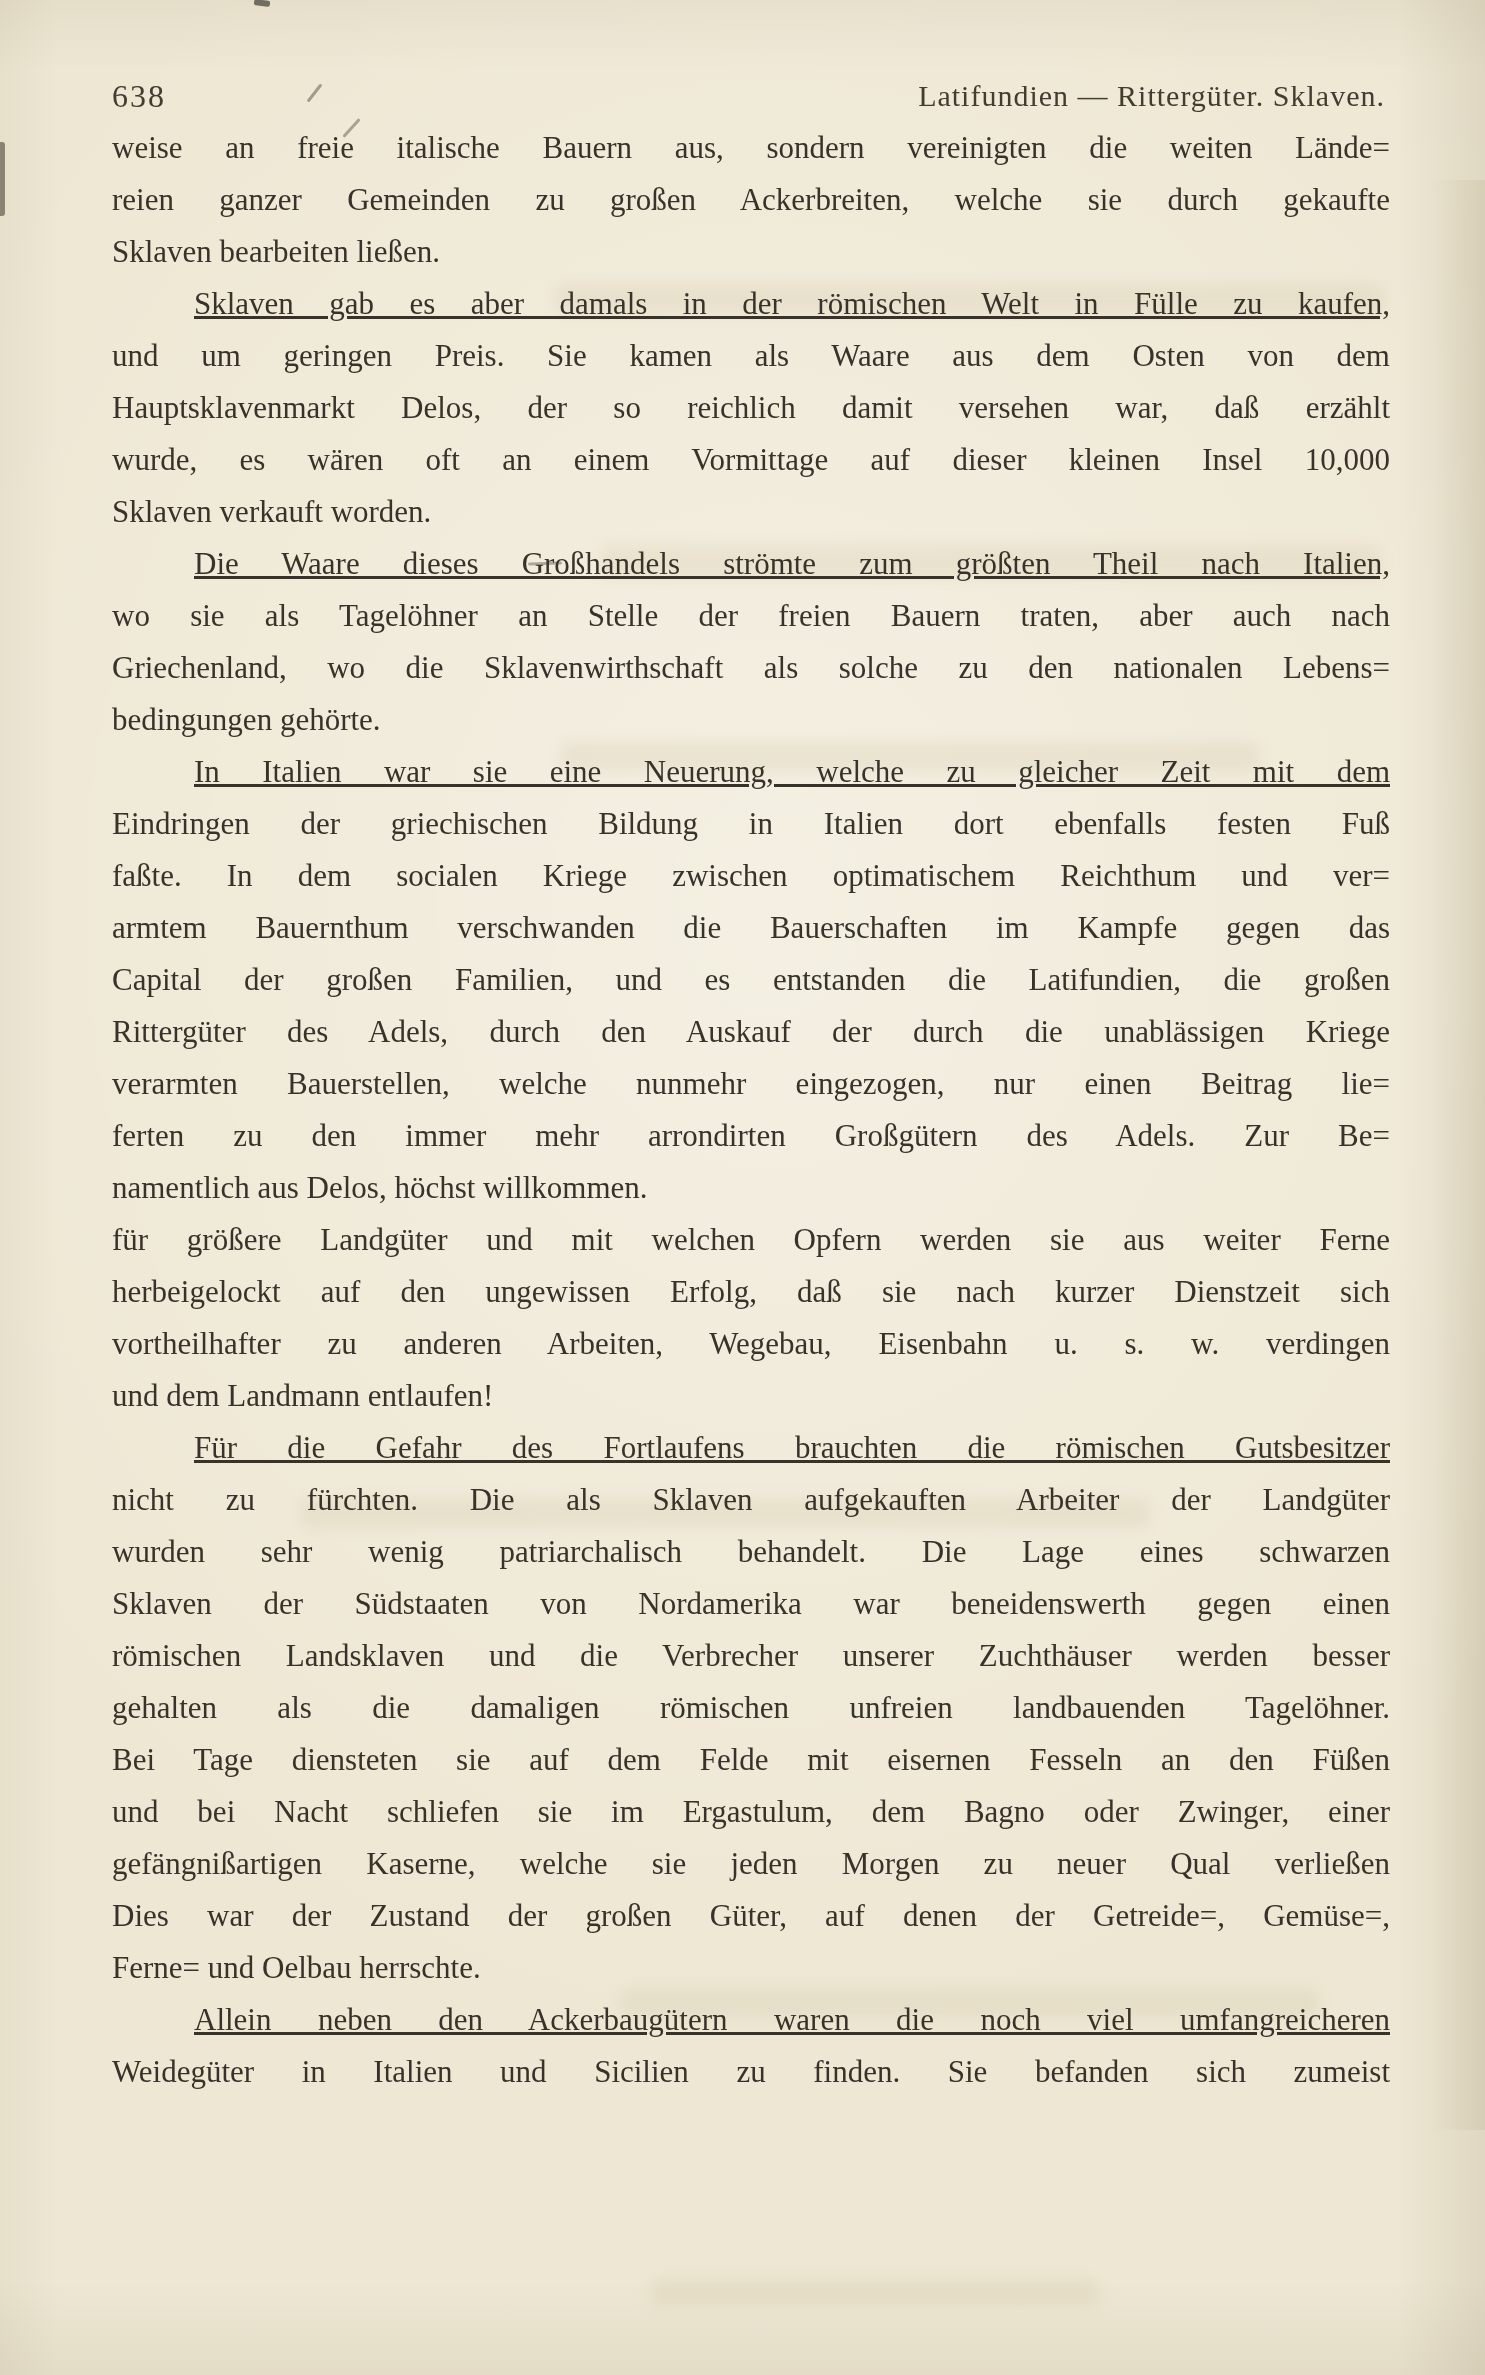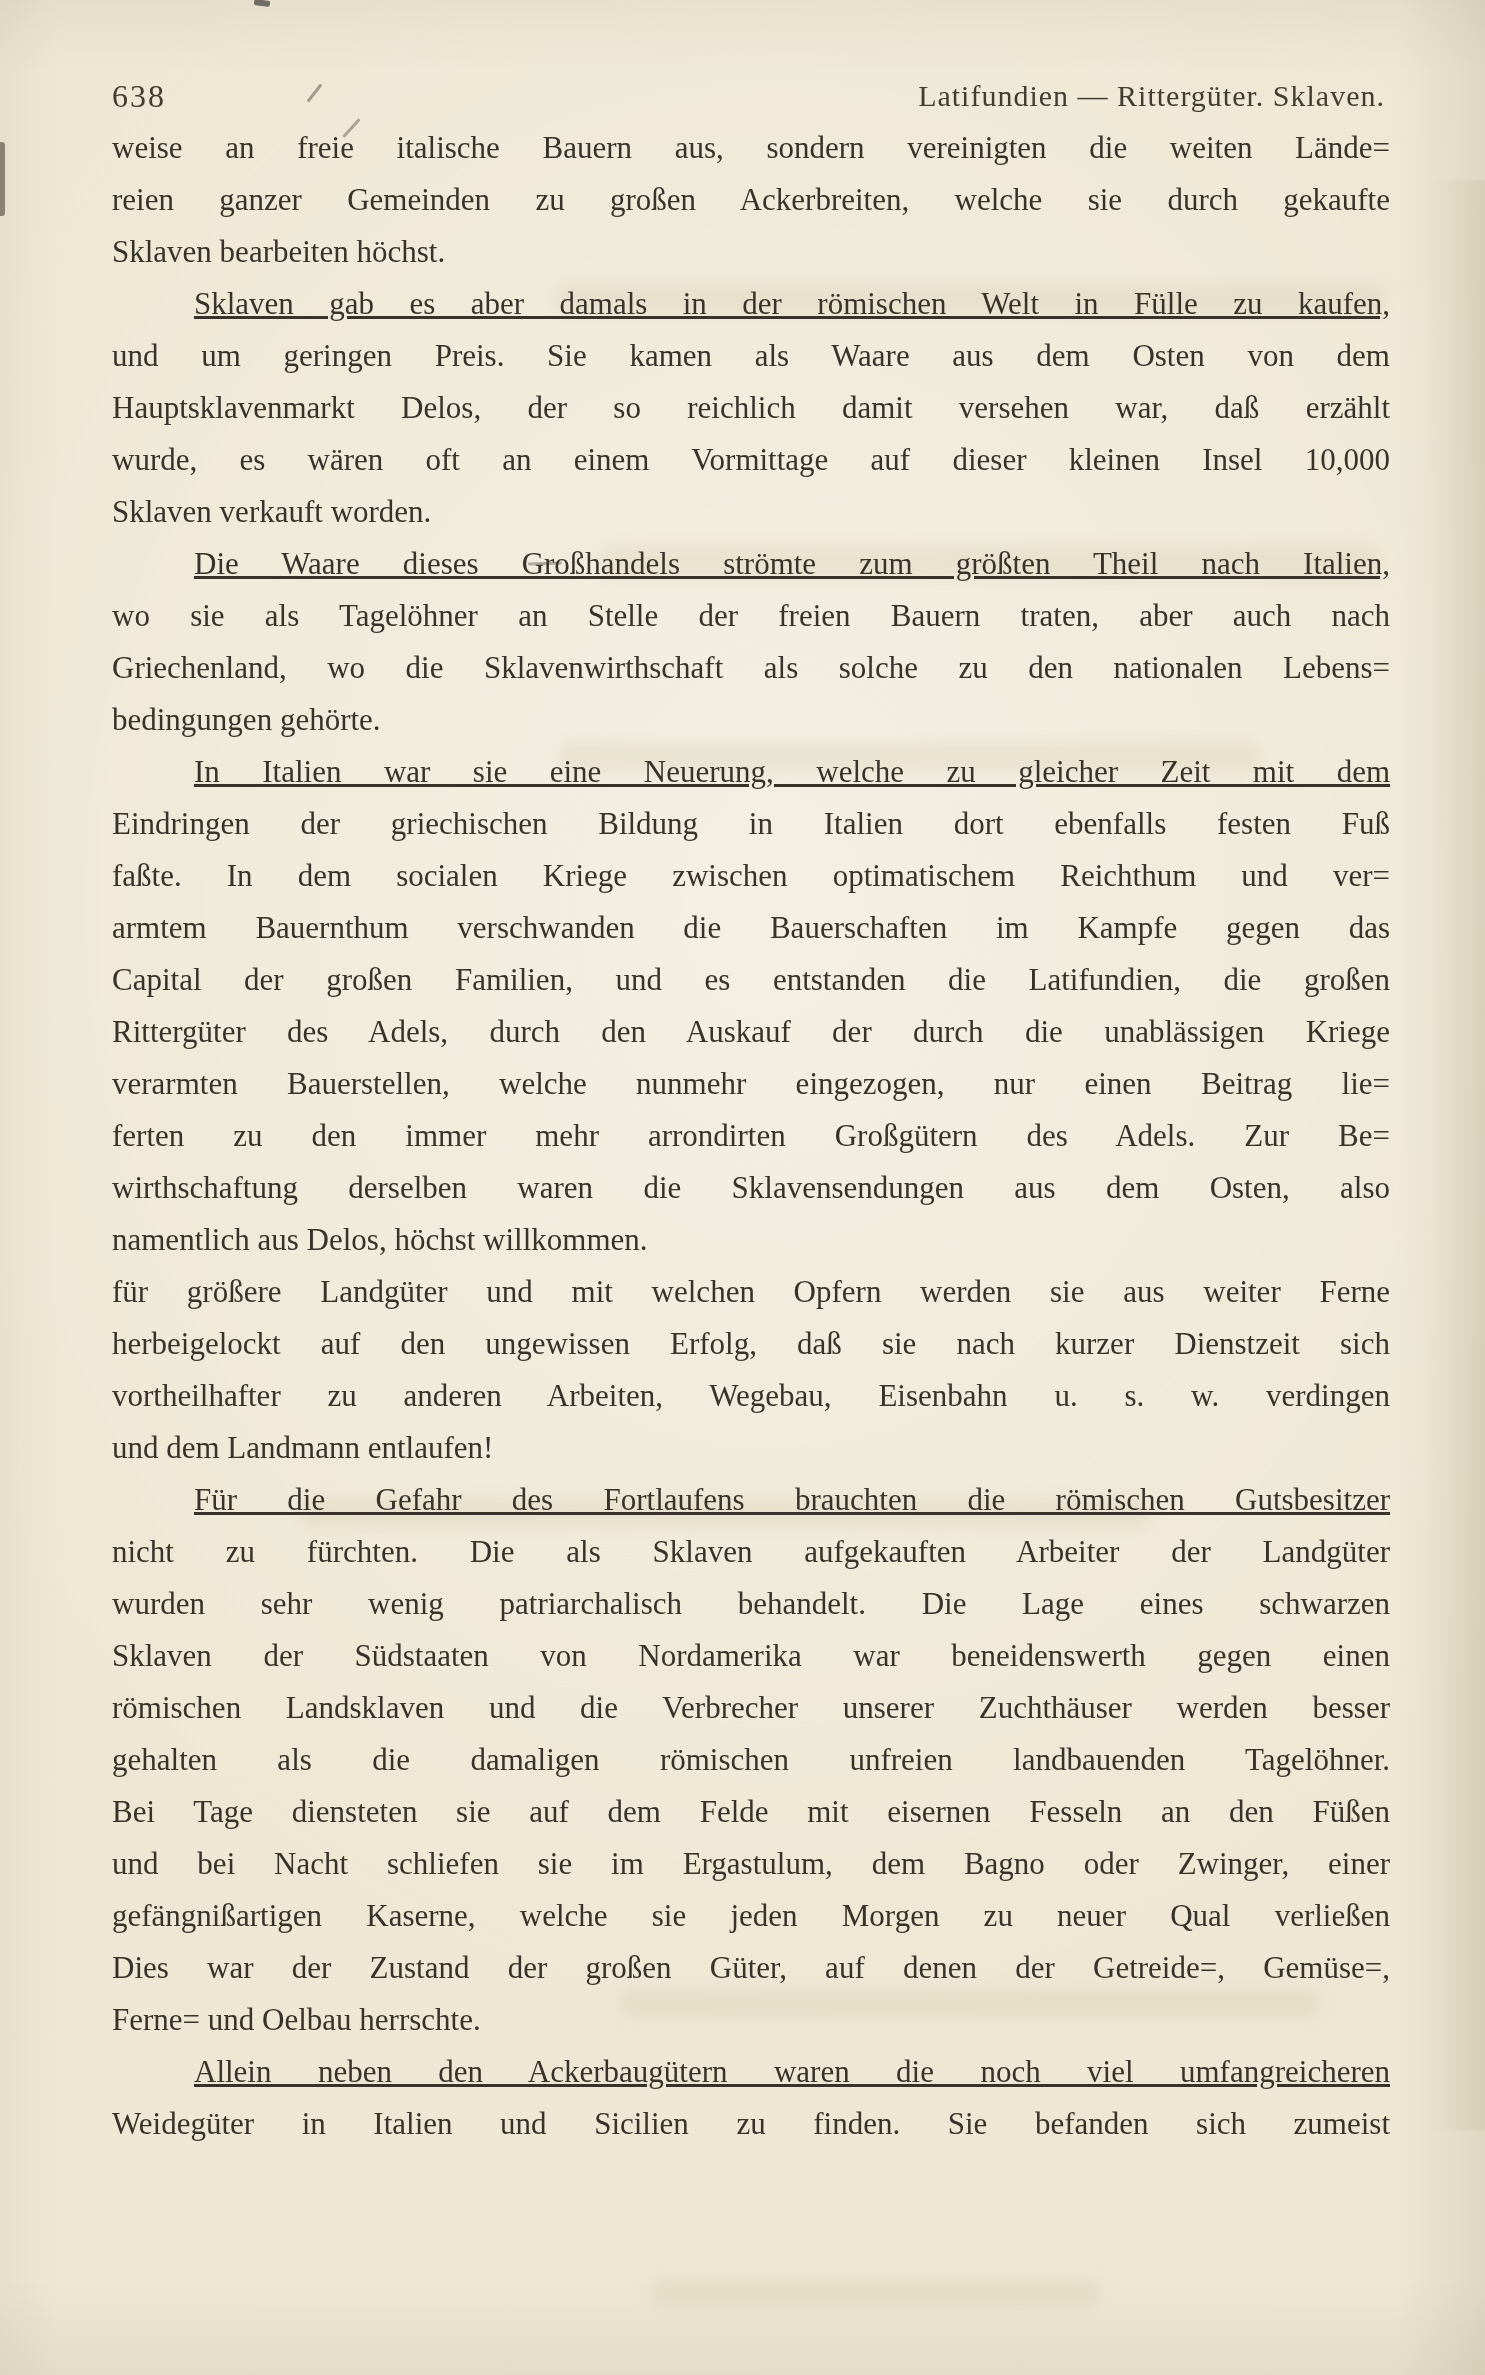--- a/index.html
+++ b/index.html
@@ -103,39 +103,38 @@
   <div class="artifact bleed" style="left:650px;top:2278px;width:450px;height:28px;"></div>
 
   <div class="running-head">
     <span class="pagenum">638</span>
     <span class="headtitle">Latifundien — Rittergüter. Sklaven.</span>
   </div>
 
   <div class="text-block">
       <div class="line">weise an freie italische Bauern aus, sondern vereinigten die weiten Lände=</div>
       <div class="line">reien ganzer Gemeinden zu großen Ackerbreiten, welche sie durch gekaufte</div>
-      <div class="line last">Sklaven bearbeiten höchst.</div>
+      <div class="line last">Sklaven bearbeiten ließen.</div>
       <div class="line indent">Sklaven gab es aber damals in der römischen Welt in Fülle zu kaufen,</div>
       <div class="line">und um geringen Preis. Sie kamen als Waare aus dem Osten von dem</div>
       <div class="line">Hauptsklavenmarkt Delos, der so reichlich damit versehen war, daß erzählt</div>
       <div class="line">wurde, es wären oft an einem Vormittage auf dieser kleinen Insel 10,000</div>
       <div class="line last">Sklaven verkauft worden.</div>
       <div class="line indent">Die Waare dieses Großhandels strömte zum größten Theil nach Italien,</div>
       <div class="line">wo sie als Tagelöhner an Stelle der freien Bauern traten, aber auch nach</div>
       <div class="line">Griechenland, wo die Sklavenwirthschaft als solche zu den nationalen Lebens=</div>
       <div class="line last">bedingungen gehörte.</div>
       <div class="line indent">In Italien war sie eine Neuerung, welche zu gleicher Zeit mit dem</div>
       <div class="line">Eindringen der griechischen Bildung in Italien dort ebenfalls festen Fuß</div>
       <div class="line">faßte. In dem socialen Kriege zwischen optimatischem Reichthum und ver=</div>
       <div class="line">armtem Bauernthum verschwanden die Bauerschaften im Kampfe gegen das</div>
       <div class="line">Capital der großen Familien, und es entstanden die Latifundien, die großen</div>
       <div class="line">Rittergüter des Adels, durch den Auskauf der durch die unablässigen Kriege</div>
       <div class="line">verarmten Bauerstellen, welche nunmehr eingezogen, nur einen Beitrag lie=</div>
       <div class="line">ferten zu den immer mehr arrondirten Großgütern des Adels. Zur Be=</div>
-      <div class="line">wirthschaftung derselben waren die Sklavensendungen aus dem Osten, also</div>
       <div class="line last">namentlich aus Delos, höchst willkommen.</div>
       <div class="line">für größere Landgüter und mit welchen Opfern werden sie aus weiter Ferne</div>
       <div class="line">herbeigelockt auf den ungewissen Erfolg, daß sie nach kurzer Dienstzeit sich</div>
       <div class="line">vortheilhafter zu anderen Arbeiten, Wegebau, Eisenbahn u. s. w. verdingen</div>
       <div class="line last">und dem Landmann entlaufen!</div>
       <div class="line indent">Für die Gefahr des Fortlaufens brauchten die römischen Gutsbesitzer</div>
       <div class="line">nicht zu fürchten. Die als Sklaven aufgekauften Arbeiter der Landgüter</div>
       <div class="line">wurden sehr wenig patriarchalisch behandelt. Die Lage eines schwarzen</div>
       <div class="line">Sklaven der Südstaaten von Nordamerika war beneidenswerth gegen einen</div>
       <div class="line">römischen Landsklaven und die Verbrecher unserer Zuchthäuser werden besser</div>

